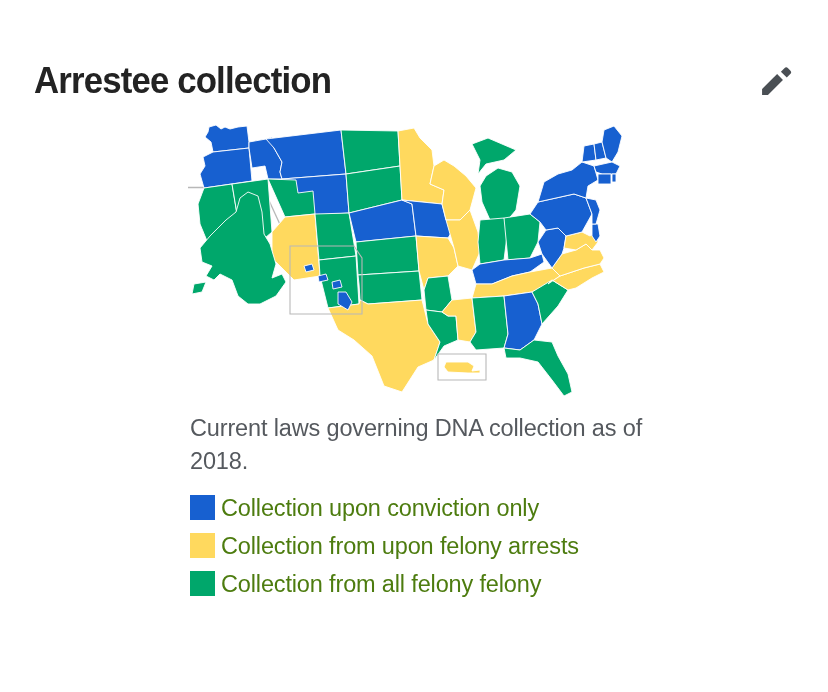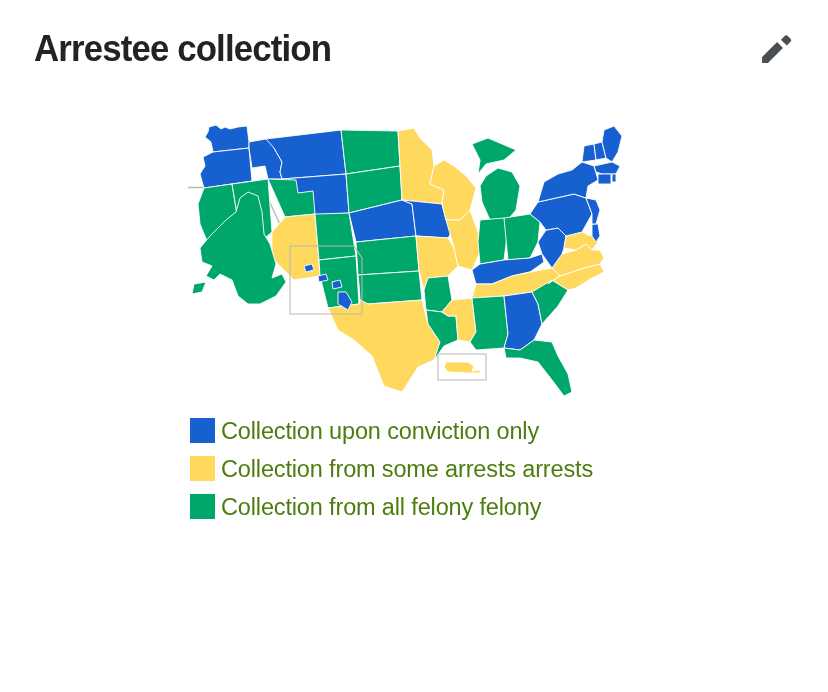--- a/index.html
+++ b/index.html
@@ -23,21 +23,21 @@
     width: 828px;
     height: 692px;
     background: #ffffff;
     box-sizing: border-box;
   }
 
   
   .header {
     position: absolute;
     left: 34px;
-    top: 20px;
+    top: 52px;
     right: 34px;
     height: 58px;
     display: flex;
     align-items: center;
     justify-content: space-between;
   }
   .page-title {
     font-family: "Liberation Sans", "DejaVu Sans", sans-serif;
     font-size: 37px;
     font-weight: bold;
@@ -205,25 +205,26 @@
                M132 152 L140 150 L142 156 L133 158 Z
                M146 158 L154 156 L156 163 L147 165 Z
                M152 168 L160 168 L166 178 L162 186 L152 180 Z" fill="#1760d0"></path>
 
       <path class="inset-frame" d="M252 230 L300 230 L300 256 L252 256 Z"></path>
       <path class="state" d="M260 238 L282 238 L288 242 L286 247 L294 246 L294 249 L282 249 L262 248 L258 243 Z" fill="#ffd95e"></path>
     </svg>
   </div>
 
   <div class="caption-block">
+    <p class="caption">Current laws governing DNA collection as of 2018.</p>
 
     <div class="legend">
       <span class="legend-entry"><span class="swatch" style="background: rgb(23, 96, 208);"></span><span class="legend-label">Collection upon conviction only</span></span>
       <span class="legend-break"></span>
 
-      <span class="legend-entry"><span class="swatch" style="background: rgb(255, 217, 94);"></span><span class="legend-label">Collection from some arrests arrests</span></span>
+      <span class="legend-entry"><span class="swatch" style="background: rgb(255, 217, 94);"></span><span class="legend-label">Collection from upon felony arrests</span></span>
       <span class="legend-break"></span>
 
       <span class="legend-entry"><span class="swatch" style="background: rgb(0, 167, 107);"></span><span class="legend-label">Collection from all felony felony</span></span>
     </div>
   </div>
 
 </div>
 
 </body></html>

